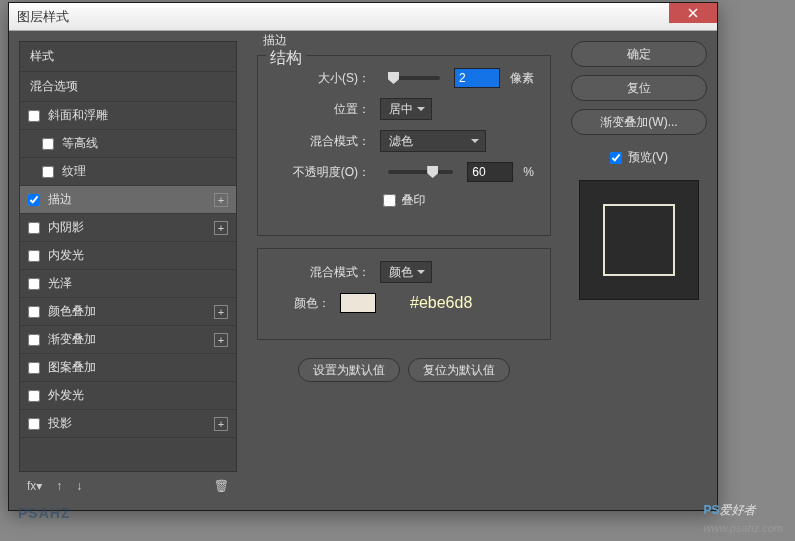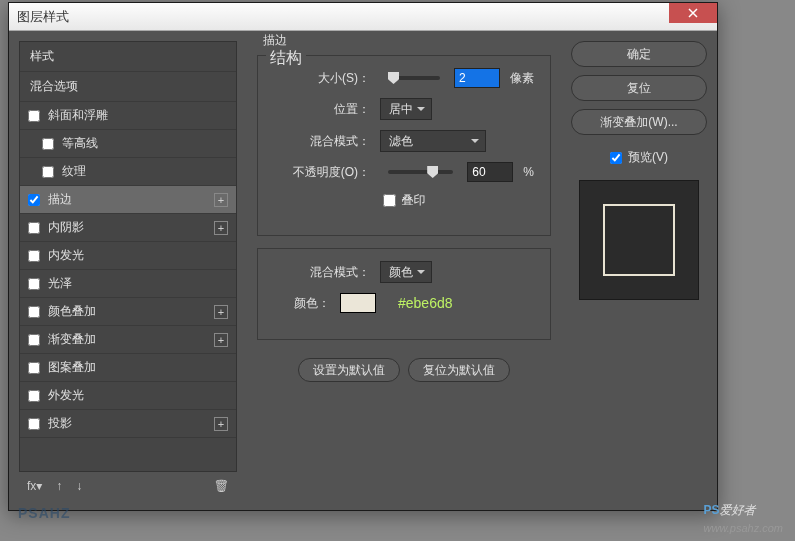--- a/index.html
+++ b/index.html
@@ -30,21 +30,21 @@
 .flabel{width:96px;text-align:right;margin-right:4px}
 .slider{flex:1;height:4px;background:#333;position:relative;border-radius:2px;margin:0 8px}
 .slider .thumb{position:absolute;top:-4px;width:11px;height:12px;background:#ddd;clip-path:polygon(0 0,100% 0,100% 60%,50% 100%,0 60%)}
 .numbox{width:46px;height:20px;background:#333;border:1px solid #222;padding:2px 4px;color:#fff}
 .numbox.selected{background:#1473e6;color:#fff}
 .unit{margin-left:4px}
 .select{height:22px;background:#404040;border:1px solid #2a2a2a;padding:2px 18px 2px 8px;position:relative;cursor:pointer;display:inline-flex;align-items:center}
 .select::after{content:"";position:absolute;right:6px;top:8px;border:4px solid transparent;border-top-color:#ccc}
 .select.wide{width:106px}
 .swatch{width:36px;height:20px;border:1px solid #000;cursor:pointer}
-.hex-label{color:#bef264;font-size:14px;margin-left:16px}
+.hex-label{color:#fef9c3;font-size:16px;margin-left:28px}
 .btn{height:24px;padding:0 14px;background:#5a5a5a;border:1px solid #333;border-radius:12px;cursor:pointer;display:inline-flex;align-items:center;justify-content:center}
 .defaults{display:flex;gap:8px;justify-content:center;margin-top:18px}
 .right{width:136px;display:flex;flex-direction:column;gap:8px;align-items:stretch}
 .rbtn{height:26px;background:#5a5a5a;border:1px solid #333;border-radius:13px;cursor:pointer;display:flex;align-items:center;justify-content:center}
 .preview-row{display:flex;align-items:center;justify-content:center;gap:6px;margin-top:6px}
 .preview-row input{width:12px;height:12px}
 .preview-box{margin-top:6px;width:120px;height:120px;background:#2b2b2b;border:1px solid #1a1a1a;display:flex;align-items:center;justify-content:center;align-self:center}
 .preview-inner{width:72px;height:72px;border:2px solid #e8e3d2}
 .watermark{position:absolute;right:12px;bottom:6px;font-size:14px;color:#666;font-style:italic}
 .watermark b{color:#5a9fd4;font-style:normal}

